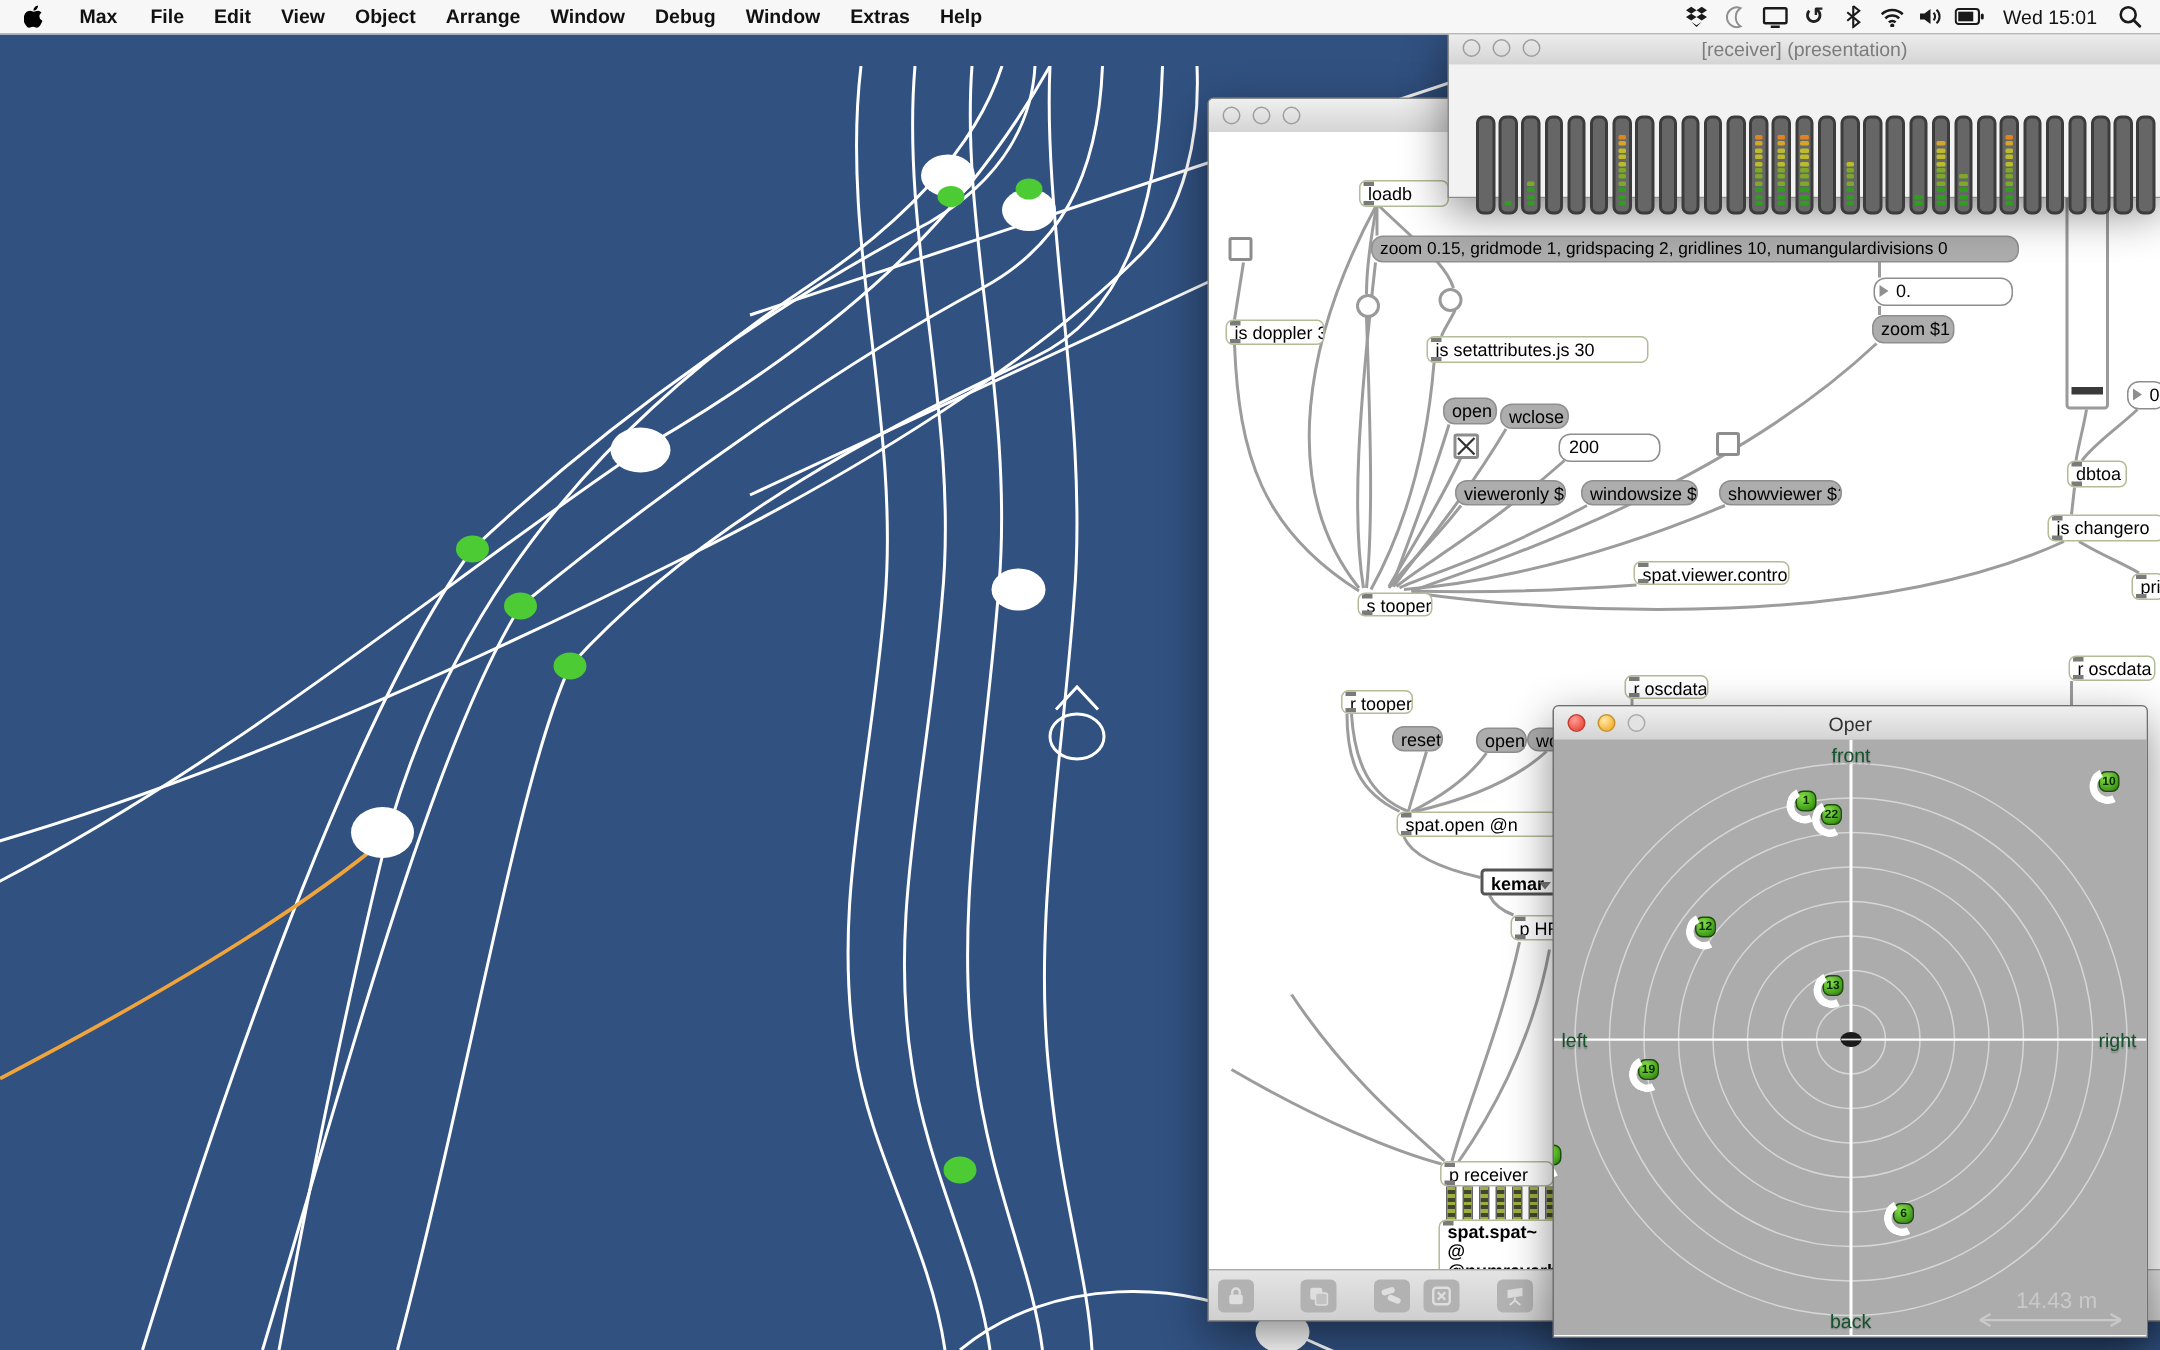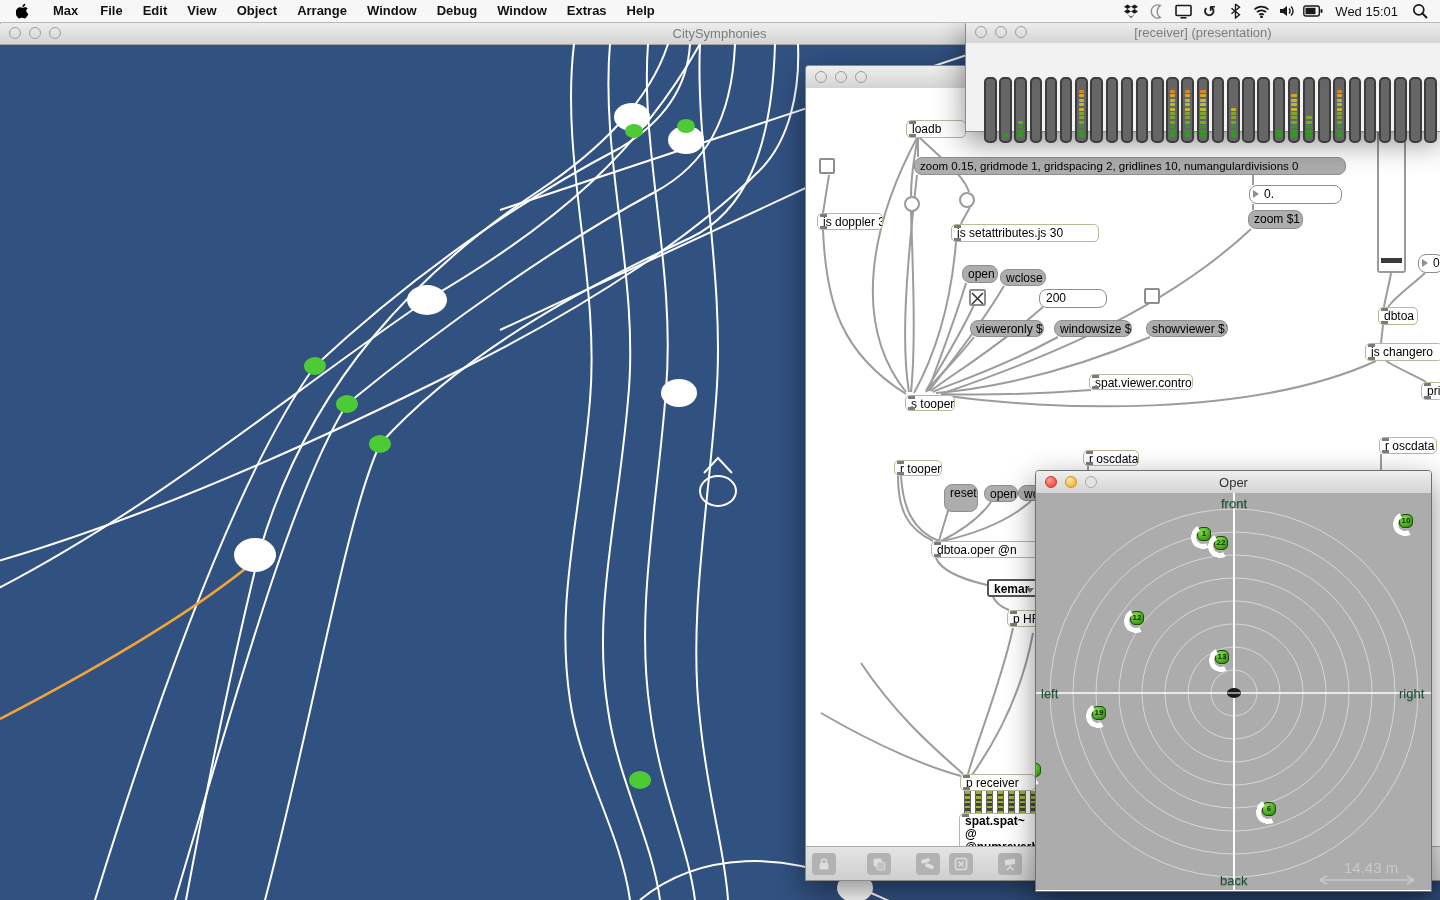--- a/index.html
+++ b/index.html
@@ -85,28 +85,20 @@
           display:flex;align-items:center;justify-content:center;}
   .source:before{content:"";position:absolute;left:-7px;top:-3px;width:14px;height:14px;border-radius:50%;
           border:5px solid #fff;border-top-color:transparent;border-right-color:transparent;
           transform:rotate(18deg);z-index:-1;}
   .source .n{font-size:8px;font-weight:bold;color:#0a2a00;line-height:8px;}
 </style>
 </head>
 <body>
 
 <div class="window" id="map-window">
-  <div class="titlebar">
-    <div class="lights">
-      <span class="light"></span>
-      <span class="light"></span>
-      <span class="light"></span>
-    </div>
-    <span class="tb-title">CitySymphonies</span>
-  </div>
   <svg id="map-canvas" width="1439" height="856" viewBox="0 0 1439 856">
     <g fill="none" stroke="#ffffff" stroke-width="2">
       <path d="M186,856 C215,701 240,586 260,506 C310,336 420,226 540,146 C600,106 650,56 668,0"></path>
       <path d="M-5,518 C140,476 300,406 460,326 C600,256 700,186 760,126 C790,96 800,46 798,0"></path>
       <path d="M-5,546 C160,461 300,341 430,254 C560,178 640,106 700,0"></path>
       <path d="M95,856 C160,646 240,426 315,322 C420,224 530,151 620,104 C670,74 688,36 690,0"></path>
       <path d="M175,856 C235,656 290,451 347,360 C450,276 565,196 655,148 C705,121 732,76 735,0"></path>
       <path d="M265,856 C315,666 345,476 380,400 C470,301 600,236 690,194 C745,168 772,106 775,0"></path>
       <path d="M574,0 C560,116 600,236 590,356 C580,476 555,556 570,656 C580,726 620,786 630,856"></path>
       <path d="M610,0 C600,116 640,236 628,356 C618,476 592,566 608,666 C618,736 652,796 660,856"></path>
@@ -216,27 +208,27 @@
     <div class="obj" style="left:99px;top:307px;width:50px;height:16px;">s tooper</div>
     <div class="obj" style="left:283px;top:286px;width:104px;height:16px;">spat.viewer.control</div>
     <div class="vslider" style="left:571px;top:40px;width:29px;height:145px;">
         <span class="handle" style="bottom:8px;"></span>
       </div>
     <div class="num" style="left:612px;top:166px;width:26px;height:19px;"><span class="tri"></span><span>0</span></div>
     <div class="obj" style="left:572px;top:219px;width:40px;height:18px;">dbtoa</div>
     <div class="obj" style="left:559px;top:255px;width:78px;height:18px;">js changero</div>
     <div class="obj" style="left:615px;top:294px;width:22px;height:18px;">prin</div>
     <div class="obj" style="left:88px;top:372px;width:48px;height:16px;">r tooper</div>
-    <div class="msg" style="left:138px;top:396px;width:34px;height:28px;">reset</div>
+    <div class="msg" style="left:122px;top:396px;width:34px;height:17px;">reset</div>
     <div class="msg" style="left:178px;top:397px;width:34px;height:17px;">open</div>
     <div class="msg" style="left:212px;top:397px;width:44px;height:16px;">wclose</div>
     <div class="obj" style="left:277px;top:362px;width:56px;height:16px;">r oscdata</div>
     <div class="obj" style="left:277px;top:394px;width:178px;height:17px;">OSC-route /spat /ambience/spat</div>
     <div class="obj" style="left:573px;top:349px;width:58px;height:17px;">r oscdata</div>
-    <div class="obj" style="left:125px;top:453px;width:108px;height:17px;">dbtoa.oper @n</div>
+    <div class="obj" style="left:125px;top:453px;width:108px;height:17px;">spat.open @n</div>
     <div class="umenu" style="left:181px;top:491px;width:52px;height:18px;"><span>kemar</span><span class="dtri"></span></div>
     <div class="obj" style="left:201px;top:522px;width:34px;height:17px;">p HR</div>
     <div class="obj" style="left:154px;top:686px;width:76px;height:17px;">p receiver</div>
     <div class="cable-bundle" style="left:158px;top:703px;height:22px;">
       <span class="cable"></span>
         <span class="cable"></span>
         <span class="cable"></span>
         <span class="cable"></span>
       <span class="cable"></span>
         <span class="cable"></span>

